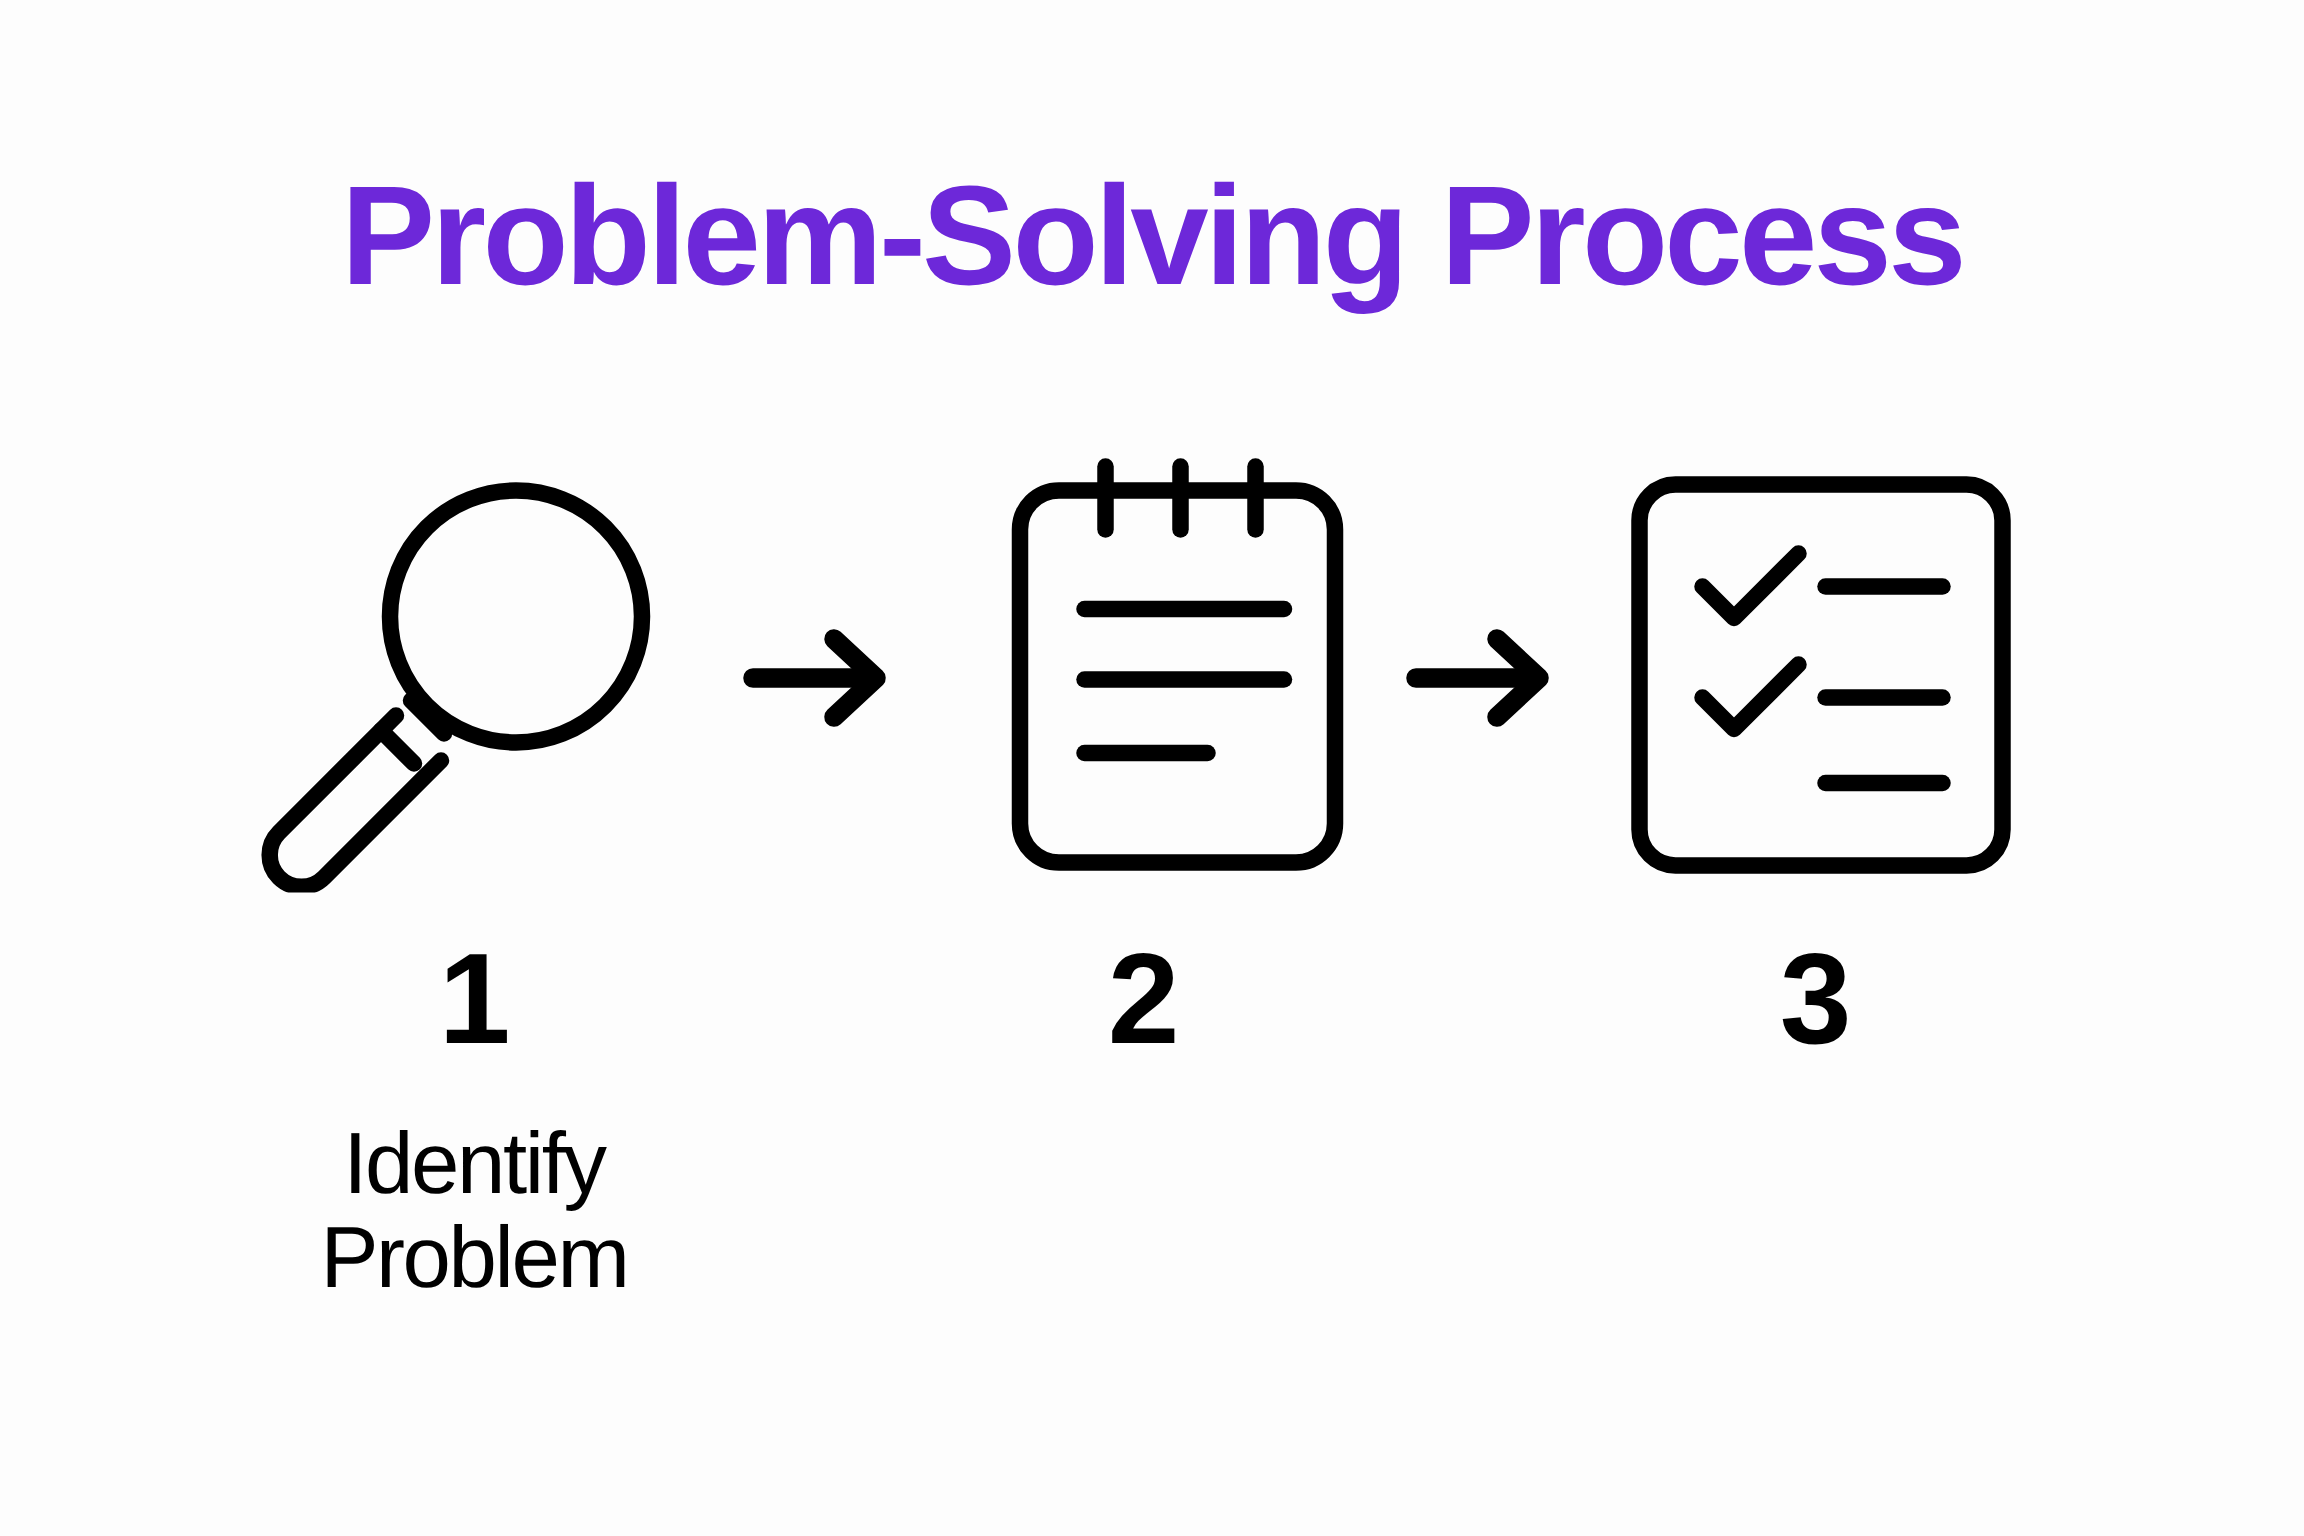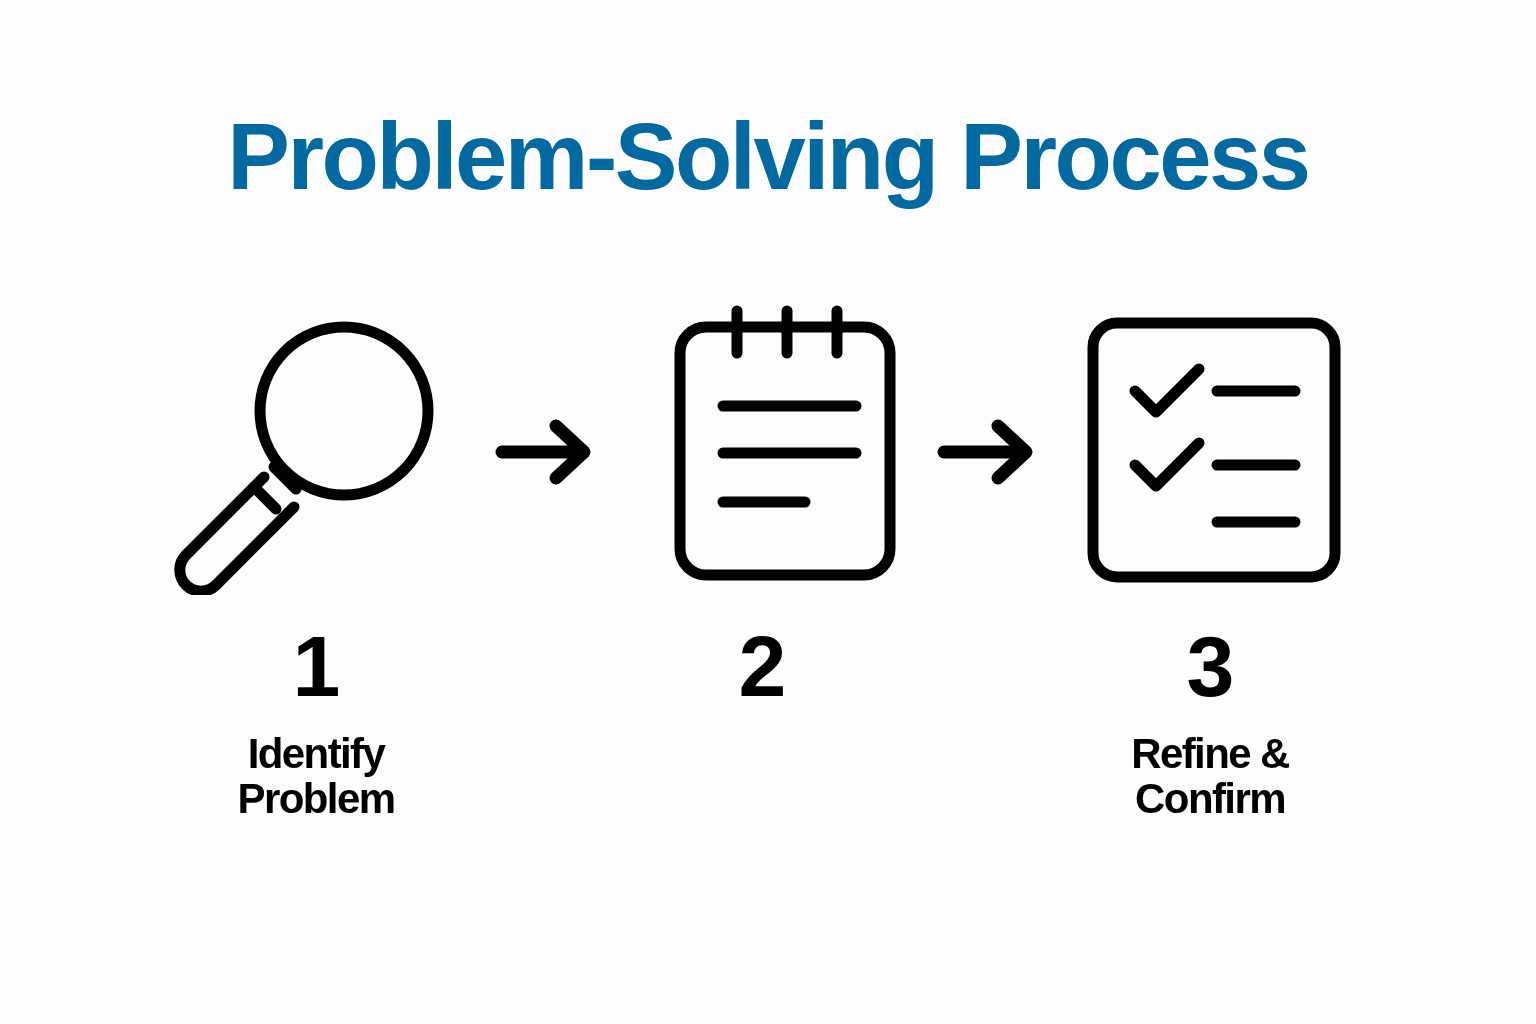--- a/index.html
+++ b/index.html
@@ -26,21 +26,21 @@
   .title {
     position: absolute;
     top: 110px;
     left: 0;
     width: 1536px;
     text-align: center;
     font-size: 94px;
     font-weight: 700;
     letter-spacing: -2.5px;
     line-height: 1.0;
-    color: #0369a1;
+    color: #6d28d9;
     white-space: nowrap;
   }
 
   
   .steps {
     position: absolute;
     top: 295px;
     left: 0;
     width: 1536px;
     height: 600px;
@@ -71,25 +71,25 @@
 
   .step-number {
     font-size: 86px;
     font-weight: 700;
     line-height: 1;
     margin-top: 28px;
     letter-spacing: -1px;
   }
 
   .step-label {
-    font-size: 42px;
-    font-weight: 700;
+    font-size: 58px;
+    font-weight: 400;
     line-height: 1.08;
     letter-spacing: -1.6px;
-    margin-top: 22px;
+    margin-top: 36px;
     white-space: pre-line;
   }
 
   
   .arrow {
     position: absolute;
     top: 412px;
   }
   .arrow-1 { left: 490px; }
   .arrow-2 { left: 932px; }
@@ -158,22 +158,20 @@
 
             <polyline points="75,170 96,191 139,148"></polyline>
 
             <line x1="157" y1="170" x2="235" y2="170"></line>
 
             <line x1="157" y1="227" x2="235" y2="227"></line>
           </g>
         </svg>
       </div>
       <div class="step-number">3</div>
-      <div class="step-label">Refine &amp;
-Confirm</div>
     </div>
 
   </div>
 
   <div class="arrow arrow-1">
     <svg width="110" height="80" viewBox="0 0 110 80">
       <g fill="none" stroke="#000000" stroke-width="13" stroke-linecap="round" stroke-linejoin="round">
         <line x1="12" y1="40" x2="92" y2="40"></line>
         <polyline points="66,14 94,40 66,66"></polyline>
       </g>

